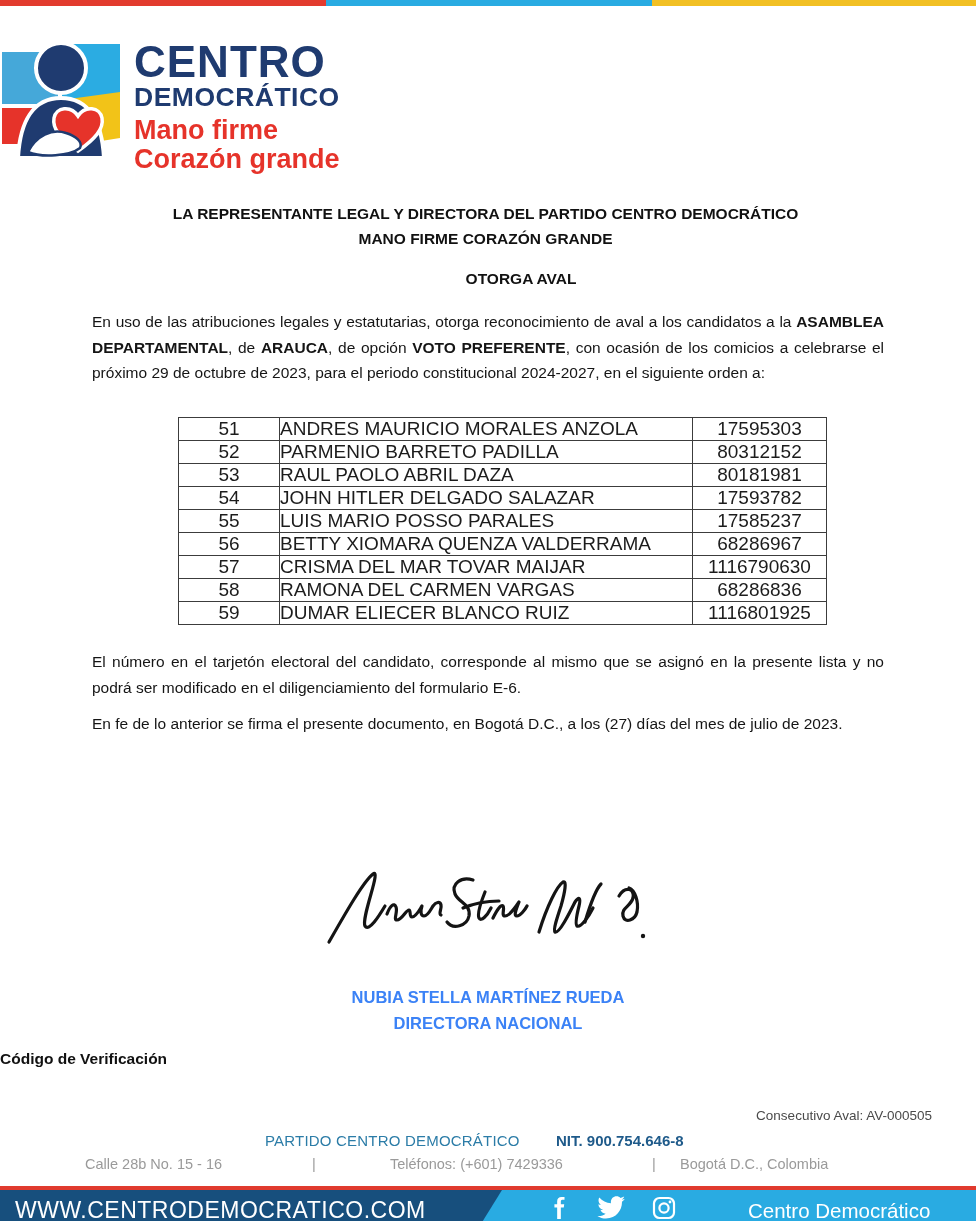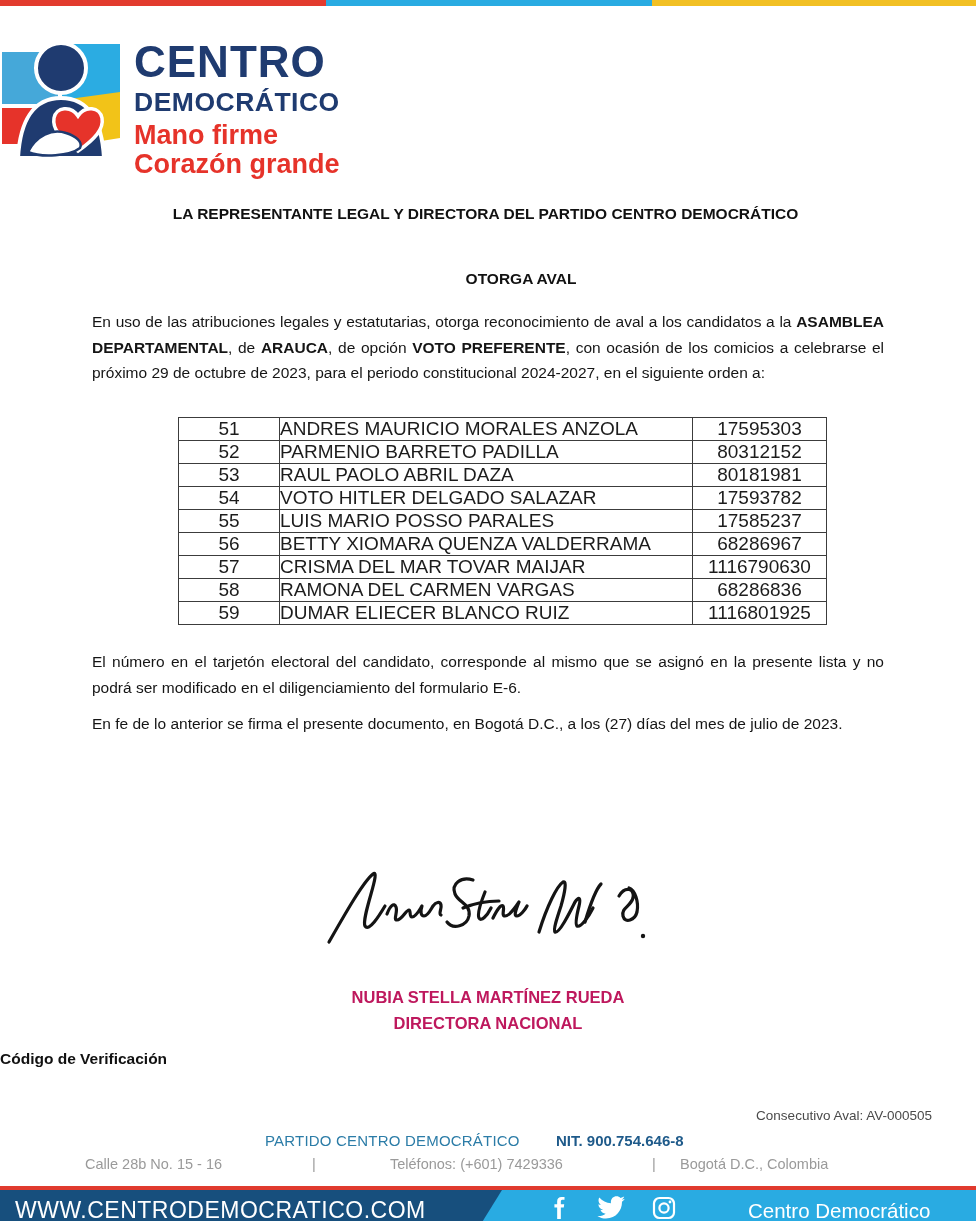--- a/index.html
+++ b/index.html
@@ -11,40 +11,40 @@
   
   .top-strip{top:0;left:0;width:976px;height:6px;display:flex;}
   .top-strip .seg{height:100%;}
   .seg-red{width:326px;background:#e23b2e;}
   .seg-cyan{width:326px;background:#29abe2;}
   .seg-yellow{flex:1;background:#f2c024;}
   
   .logo-row{top:34px;left:0;width:976px;display:flex;justify-content:flex-start;align-items:flex-start;gap:12px;}
   .logo-text{display:flex;flex-direction:column;line-height:1;padding-top:6px;}
   .brand1{font-size:44px;font-weight:bold;color:#1f3b70;letter-spacing:1px;}
-  .brand2{font-size:26.5px;font-weight:bold;color:#1f3b70;letter-spacing:0.5px;margin-top:5px;}
+  .brand2{font-size:26.5px;font-weight:bold;color:#1f3b70;letter-spacing:0.5px;}
   .tag{font-size:27px;font-weight:bold;color:#e6332a;margin-top:6px;}
   
   .doc-title{top:201px;left:0;width:971px;text-align:center;font-weight:bold;font-size:15.5px;line-height:25px;color:#111;}
   .otorga{top:270px;left:0;width:976px;text-align:center;font-weight:bold;font-size:15.5px;color:#111;padding-left:33px;}
   
   .para{left:92px;width:792px;font-size:15.5px;line-height:25.5px;text-align:justify;color:#151515;}
   .p1{top:309px;}
   .p2{top:649px;}
   .p3{top:711px;}
   .b{font-weight:bold;}
   
   table.cand{top:417px;left:178px;position:absolute;border-collapse:collapse;table-layout:fixed;width:645px;font-size:19px;color:#1c1c1c;}
   table.cand td{border:1.6px solid #3c3c3c;height:18.5px;padding:0;}
   td.c-num{width:100px;text-align:center;}
   td.c-name{width:412px;text-align:left;padding-left:28px;}
   td.c-id{width:133px;text-align:center;}
   
   .sig-wrap{top:856px;left:323px;}
-  .sig-name{top:984px;left:0;width:976px;text-align:center;font-weight:bold;font-size:16.5px;line-height:26px;color:#be185d;}
+  .sig-name{top:984px;left:0;width:976px;text-align:center;font-weight:bold;font-size:16.5px;line-height:26px;color:#3b82f6;}
   .verify{top:1050px;left:0;width:976px;font-weight:bold;font-size:15.5px;color:#111;}
   
   .consecutivo{top:1108px;right:44px;font-size:13.5px;color:#4a4a4a;}
   .party-name{top:1132px;left:265px;font-size:15px;color:#2b7ca7;letter-spacing:0.2px;}
   .nit{top:1132px;left:556px;font-size:15px;font-weight:bold;color:#1e5a8a;}
   .addr-line{top:1156px;left:0;width:976px;height:20px;font-size:14.5px;color:#9a9a9a;}
   .addr-item{position:absolute;top:0;white-space:nowrap;}
   .a1{left:85px;} .s1{left:312px;} .a2{left:390px;} .s2{left:652px;} .a3{left:680px;}
   .red-line{top:1186px;left:0;width:976px;height:4px;background:#e03a2e;}
   
@@ -88,20 +88,21 @@
   <div class="logo-text">
     <span class="brand1">CENTRO</span>
     <span class="brand2">DEMOCRÁTICO</span>
     <span class="tag">Mano firme</span>
     <span class="tag" style="margin-top:2px;">Corazón grande</span>
   </div>
 </div>
 
 <div class="abs doc-title">
   <div>LA REPRESENTANTE LEGAL Y DIRECTORA DEL PARTIDO CENTRO DEMOCRÁTICO</div>
+  <div>MANO FIRME CORAZÓN GRANDE</div>
 </div>
 <div class="abs otorga">OTORGA AVAL</div>
 
 <div class="abs para p1"><span>En uso de las atribuciones legales y estatutarias, otorga reconocimiento de aval a los candidatos a la </span><span class="b">ASAMBLEA DEPARTAMENTAL</span><span>, de </span><span class="b">ARAUCA</span><span>, de opción </span><span class="b">VOTO PREFERENTE</span><span>, con ocasión de los comicios a celebrarse el próximo 29 de octubre de 2023, para el periodo constitucional 2024-2027, en el siguiente orden a:</span></div>
 
 <table class="cand">
   <tbody>
     <tr>
       <td class="c-num">51</td>
       <td class="c-name">ANDRES MAURICIO MORALES ANZOLA</td>
@@ -112,21 +113,21 @@
       <td class="c-name">PARMENIO BARRETO PADILLA</td>
       <td class="c-id">80312152</td>
     </tr>
     <tr>
       <td class="c-num">53</td>
       <td class="c-name">RAUL PAOLO ABRIL DAZA</td>
       <td class="c-id">80181981</td>
     </tr>
     <tr>
       <td class="c-num">54</td>
-      <td class="c-name">VOTO HITLER DELGADO SALAZAR</td>
+      <td class="c-name">JOHN HITLER DELGADO SALAZAR</td>
       <td class="c-id">17593782</td>
     </tr>
     <tr>
       <td class="c-num">55</td>
       <td class="c-name">LUIS MARIO POSSO PARALES</td>
       <td class="c-id">17585237</td>
     </tr>
     <tr>
       <td class="c-num">56</td>
       <td class="c-name">BETTY XIOMARA QUENZA VALDERRAMA</td>

